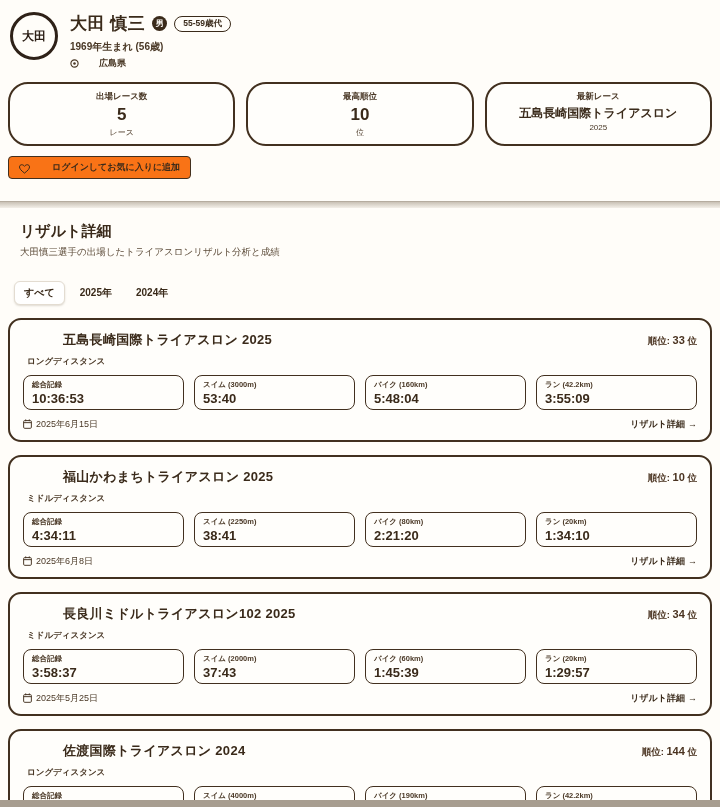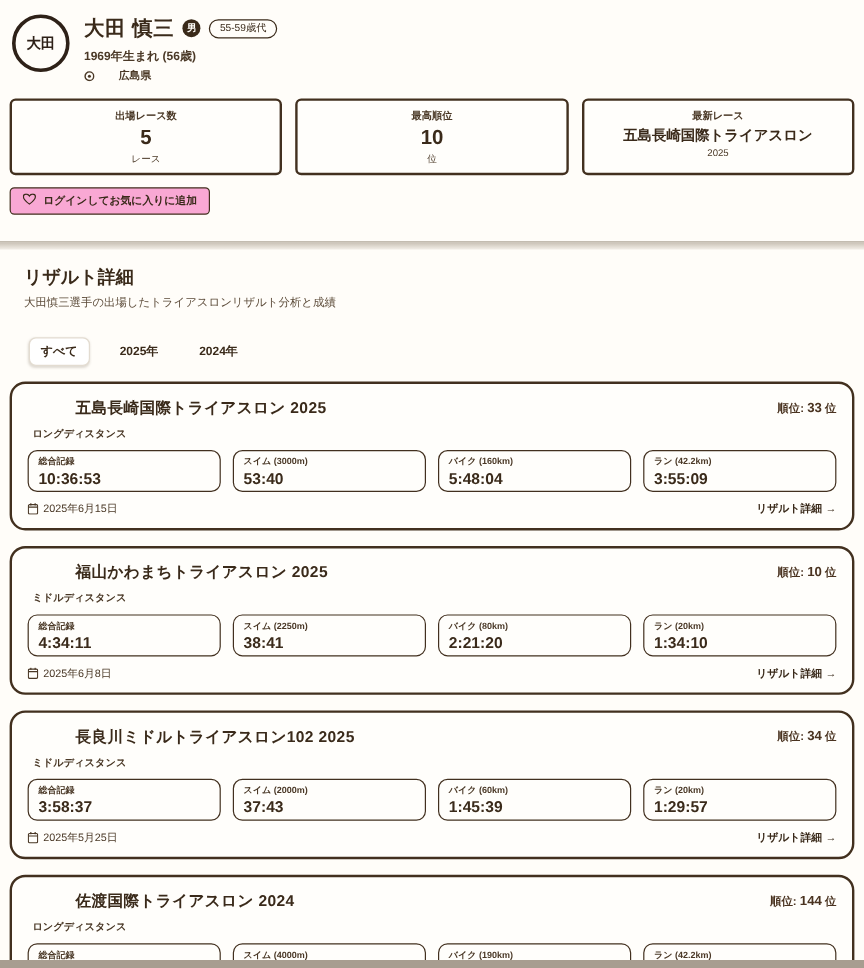--- a/index.html
+++ b/index.html
@@ -22,62 +22,62 @@
   }
   .name-row { display:flex; align-items:center; gap:7px; }
   .p-name { font-size:17px; font-weight:bold; letter-spacing:.5px; }
   .gender-badge {
     width:15px; height:15px; border-radius:50%;
     background:#3a2a1a; color:#fffdf9; font-size:8px; font-weight:bold;
     display:flex; align-items:center; justify-content:center;
   }
   .age-badge {
     border:1.5px solid #3a2a1a; border-radius:9px; padding:1px 8px;
-    font-size:8.5px; font-weight:normal; background:#fffdf9;
+    font-size:8.5px; font-weight:bold; background:#fffdf9;
   }
   .p-birth { font-size:10px; margin-top:5px; font-weight:bold; color:#4a3826; }
   .p-loc { font-size:9px; margin-top:3px; color:#4a3826; display:flex; align-items:center; gap:20px; font-weight:bold; }
   .pin-icon svg { display:block; }
 
   
   .stats-row { display:flex; gap:11px; margin-top:10px; }
   .stat-card {
-    flex:1; border:2px solid #42301f; border-radius:5px;
+    flex:1; border:2px solid #42301f; border-radius:20px;
     background:#fffefb; text-align:center; padding:7px 6px 6px 6px; min-height:56px;
   }
   .stat-label { font-size:8.5px; font-weight:bold; color:#4a3826; }
   .stat-value { font-size:17px; font-weight:bold; margin-top:2px; line-height:1.15; }
   .stat-value.long { font-size:12px; margin-top:4px; }
   .stat-unit { font-size:8px; color:#4a3826; margin-top:2px; }
 
   
   .fav-row { margin-top:10px; }
   .fav-btn {
-    display:inline-flex; align-items:flex-start; gap:6px;
-    border:1.5px solid #42301f; border-radius:4px; background:#f9a8d4;
+    display:inline-flex; align-items:flex-end; gap:22px;
+    border:1.5px solid #42301f; border-radius:4px; background:#f97316;
     padding:4px 10px; font-size:9px; font-weight:bold; color:#3a2a1a; cursor:pointer;
     font-family:inherit;
   }
   .heart-icon svg { display:block; }
 
   
   .divider {
     margin:22px -8px 0 -8px; height:7px;
     background:linear-gradient(#c9c1b5, #f3efe8);
     border-top:1px solid #b5ac9f;
   }
 
   
   .hist-title { font-size:15px; font-weight:bold; margin-top:14px; padding-left:12px; }
   .hist-sub { font-size:9.5px; color:#5d4c3a; margin-top:5px; padding-left:12px; }
   .filter-row { display:flex; gap:6px; margin-top:22px; padding-left:6px; }
   .filter-tab {
     border:none; background:transparent; font-family:inherit;
     font-size:10px; font-weight:bold; color:#3a2a1a;
-    padding:4px 9px; border-radius:6px; cursor:pointer;margin-left:10px;
+    padding:4px 9px; border-radius:6px; cursor:pointer;
   }
   .filter-tab.active {
     background:#ffffff; border:1px solid #e3dcd1;
     box-shadow:0 1px 2px rgba(80,60,40,.18);
   }
 
   
   .race-card {
     border:2px solid #42301f; border-radius:13px; background:#fffefb;
     margin-top:13px; padding:11px 13px 9px 13px;

